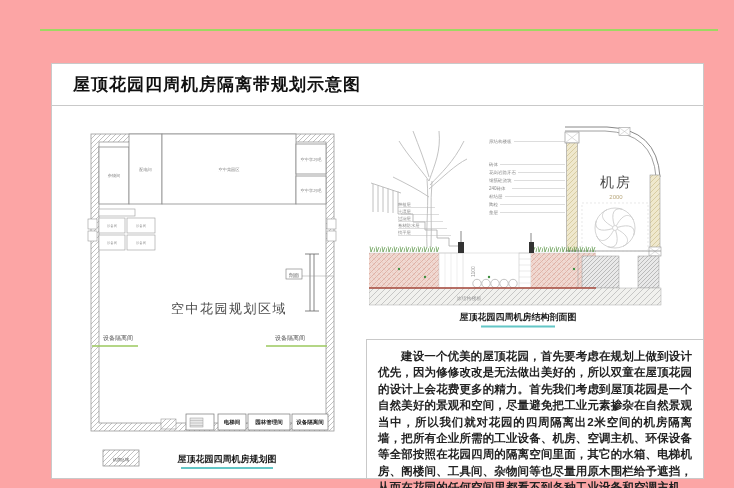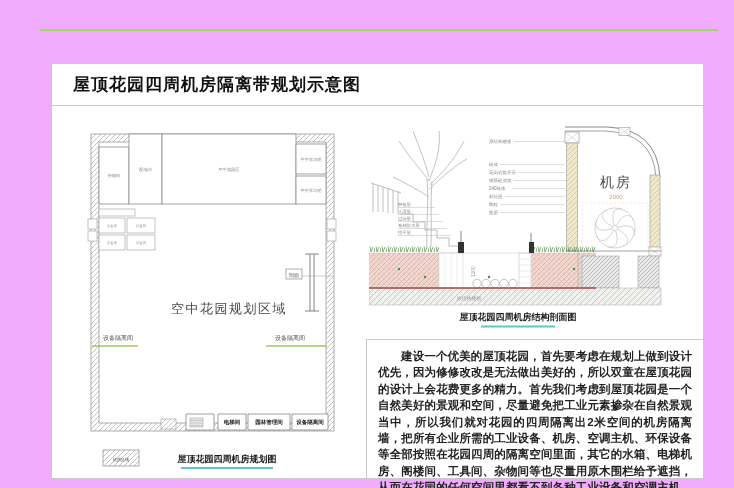--- a/index.html
+++ b/index.html
@@ -1,16 +1,16 @@
 <!DOCTYPE html>
 <html><head>
 <meta charset="utf-8">
 <style>
   html,body{margin:0;padding:0;background:#ffffff;}
-  .page{position:relative;width:734px;height:488px;background:#f0abfc;overflow:hidden;
+  .page{position:relative;width:734px;height:488px;background:#fca5a5;overflow:hidden;
         font-family:"Liberation Sans","DejaVu Sans",sans-serif;}
   .top-rule{position:absolute;left:40px;top:29px;width:678px;height:2px;background:#9ed762;}
   .card{position:absolute;left:51px;top:63px;width:651px;height:414px;border:1px solid #c9c9c9;background:#fff;}
   .card-title{height:41px;line-height:41px;padding-left:21px;font-size:17px;font-weight:bold;color:#111;
               border-bottom:1px solid #c9c9c9;letter-spacing:1px;}
   .plan-svg{position:absolute;left:34px;top:55px;}
   .section-svg{position:absolute;left:317px;top:55px;}
   .desc-box{position:absolute;left:314px;top:275px;width:338px;height:140px;border:1px solid #c9c9c9;
             box-sizing:border-box;background:#fff;}
   .desc-box p{margin:0;padding:8px 11px;font-size:11.5px;line-height:16.4px;color:#222;font-weight:600;

